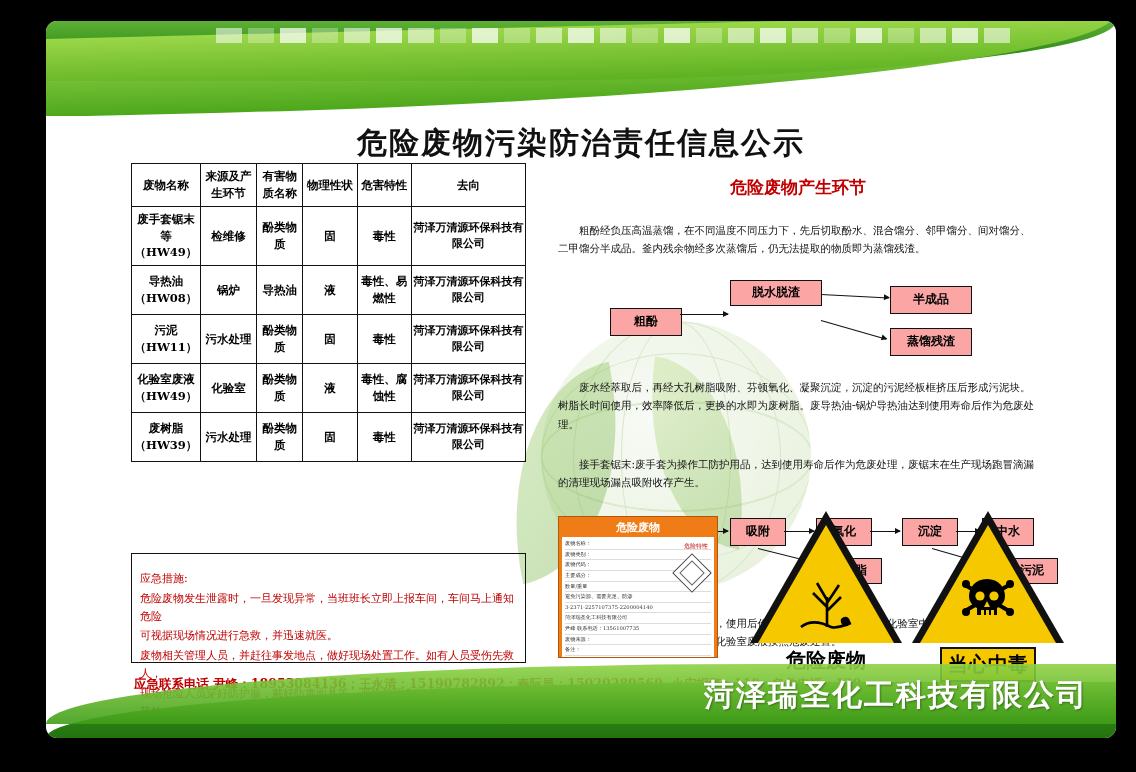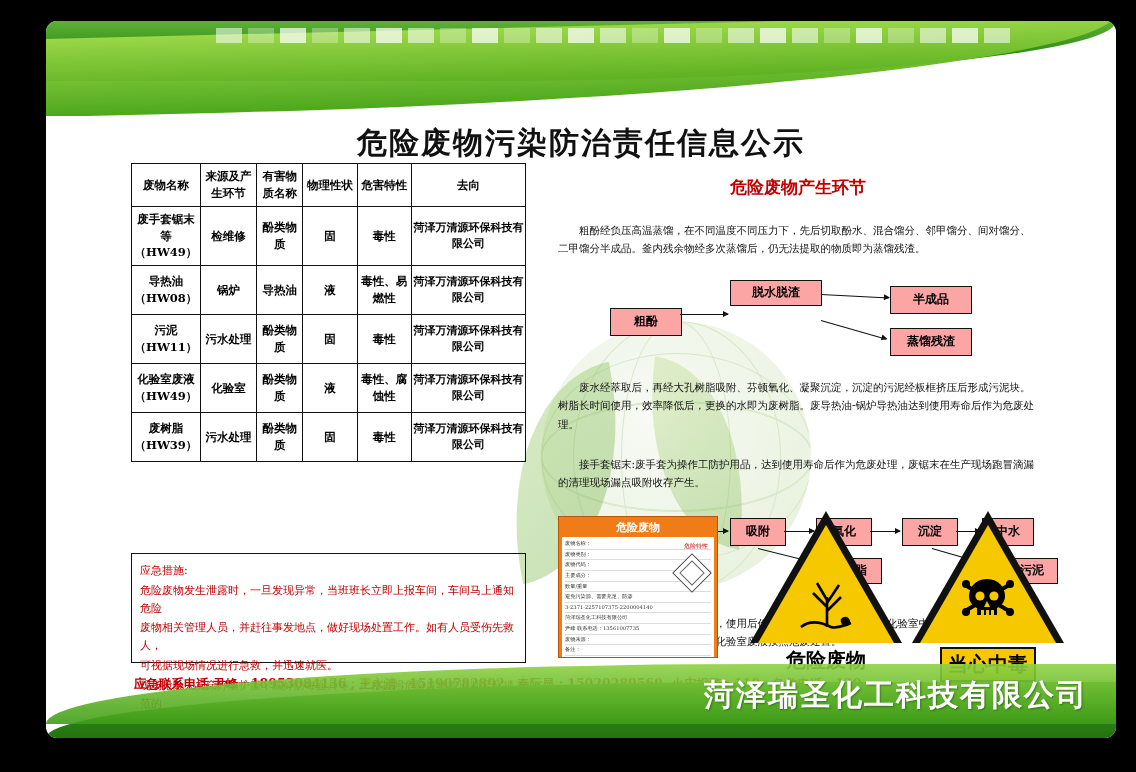--- a/index.html
+++ b/index.html
@@ -139,21 +139,21 @@
   .arrow:after{
     content:"";position:absolute;right:-1px;top:-3px;
     border-left:6px solid #111;border-top:3.5px solid transparent;border-bottom:3.5px solid transparent;
   }
   .arrow.diag{transform-origin:left center;}
   .flow2{position:relative;height:78px;margin:6px 0 2px;}
 
   
   .emerg{
     position:absolute;left:85px;top:532px;width:395px;height:110px;
-    border:1px solid #111;padding:8px 8px;box-sizing:border-box;
+    border:1px solid #111;padding:16px 8px;box-sizing:border-box;
   }
   .emerg p{
     margin:0 0 2px;color:#c00000;font-size:11px;line-height:1.62;
     font-family:"DejaVu Serif","Liberation Serif",serif;
   }
   .hotline{
     position:absolute;left:88px;top:655px;width:900px;
     color:#c00000;font-weight:bold;font-size:12.5px;
     font-family:"DejaVu Serif","Liberation Serif",serif;
   }
@@ -337,22 +337,22 @@
       <div class="arrow diag" style="left:200px;top:34px;width:60px;transform:rotate(14deg);"></div>
       <div class="arrow diag" style="left:374px;top:34px;width:56px;transform:rotate(16deg);"></div>
     </div>
 
     <div class="para">废弃物化验室药剂的存储容器，使用后作为危废处理。化验室废液:化验室中做实验的小批量酚类，加入各种助剂以后，废弃以后作为化验室废液按照危废处置。</div>
   </div>
 
   <div class="emerg">
     <p>应急措施:</p>
     <p>危险废物发生泄露时，一旦发现异常，当班班长立即上报车间，车间马上通知危险</p>
+    <p>可视据现场情况进行急救，并迅速就医。</p>
     <p>废物相关管理人员，并赶往事发地点，做好现场处置工作。如有人员受伤先救人，</p>
-    <p>可视据现场情况进行急救，并迅速就医。</p>
     <p>现场抢险人员穿好防护服，戴好防毒面具等。严格按照危险废物管理制度及规范的</p>
     <p>指示对现场进行抢修。</p>
   </div>
 
   <div class="hotline">应急联系电话  尹峰：18953084136；王永清：15190782892；秦际显：15020289569.      火灾报警：119；急救电话：120；</div>
 
   <div class="label-card">
     <div class="lc-title">危险废物</div>
     <div class="lc-body">
       <div class="lc-right-head">危险特性</div>

